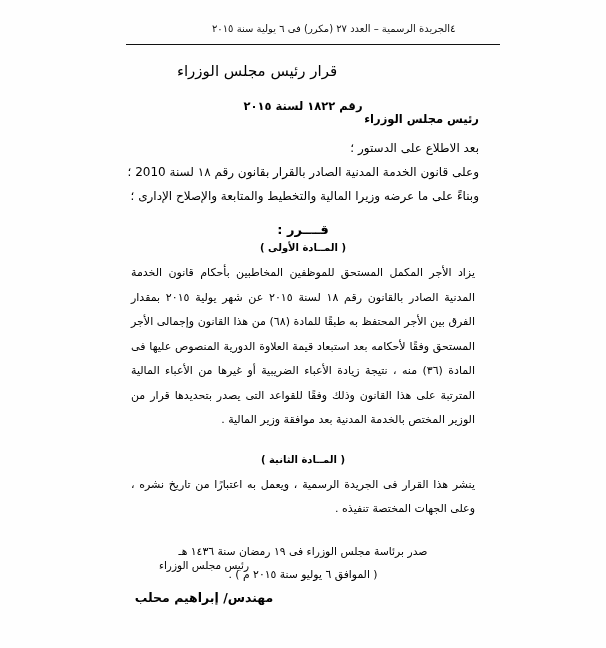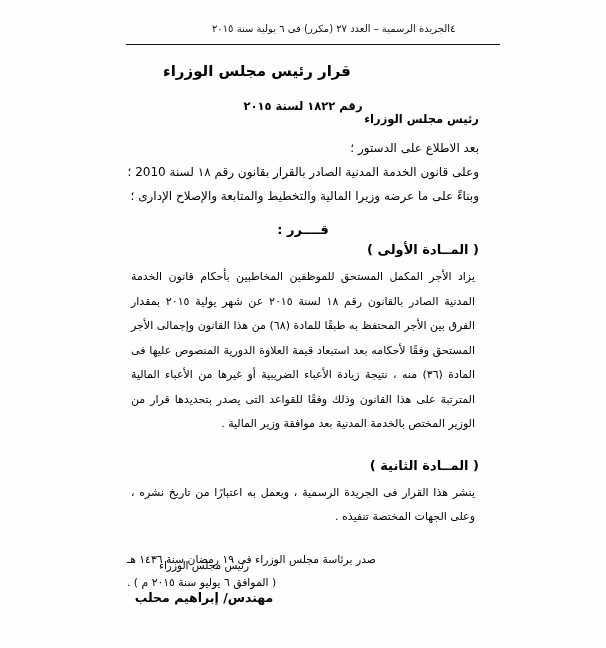--- a/index.html
+++ b/index.html
@@ -64,21 +64,21 @@
   }
 
   
   .decree-title {
     position: absolute;
     top: 62px;
     left: 0;
     width: 514px;
     text-align: center;
     font-size: 15px;
-    font-weight: bold;
+    font-weight: normal;
     letter-spacing: 0.3px;
     direction: rtl;
   }
   .decree-number {
     position: absolute;
     top: 99px;
     left: 0;
     width: 606px;
     text-align: center;
     font-size: 11.5px;
@@ -120,21 +120,22 @@
   .qarrar {
     text-align: center;
     font-size: 13px;
     font-weight: bold;
     letter-spacing: 1px;
     margin: 14px 0 5px 0;
     direction: rtl;
   }
 
   .article-heading {
-    font-size: 13px;
+    text-align: center;
+    font-size: 10px;
     font-weight: bold;
     margin: 5px 0 8px 0;
     direction: rtl;
   }
 
   .article-body {
     font-size: 11px;
     line-height: 24.5px;
     text-align: justify;
     text-align-last: right;
@@ -144,21 +145,21 @@
   }
   .article-body.short-last {
     text-align-last: right;
   }
 
   .article2-gap { height: 12px; }
 
   
   .dateline {
     margin-top: 18px;
-    text-align: left;
+    text-align: center;
     direction: rtl;
   }
   .dateline div {
     font-size: 10.8px;
     line-height: 23px;
   }
 
   
   .signature {
     position: absolute;

